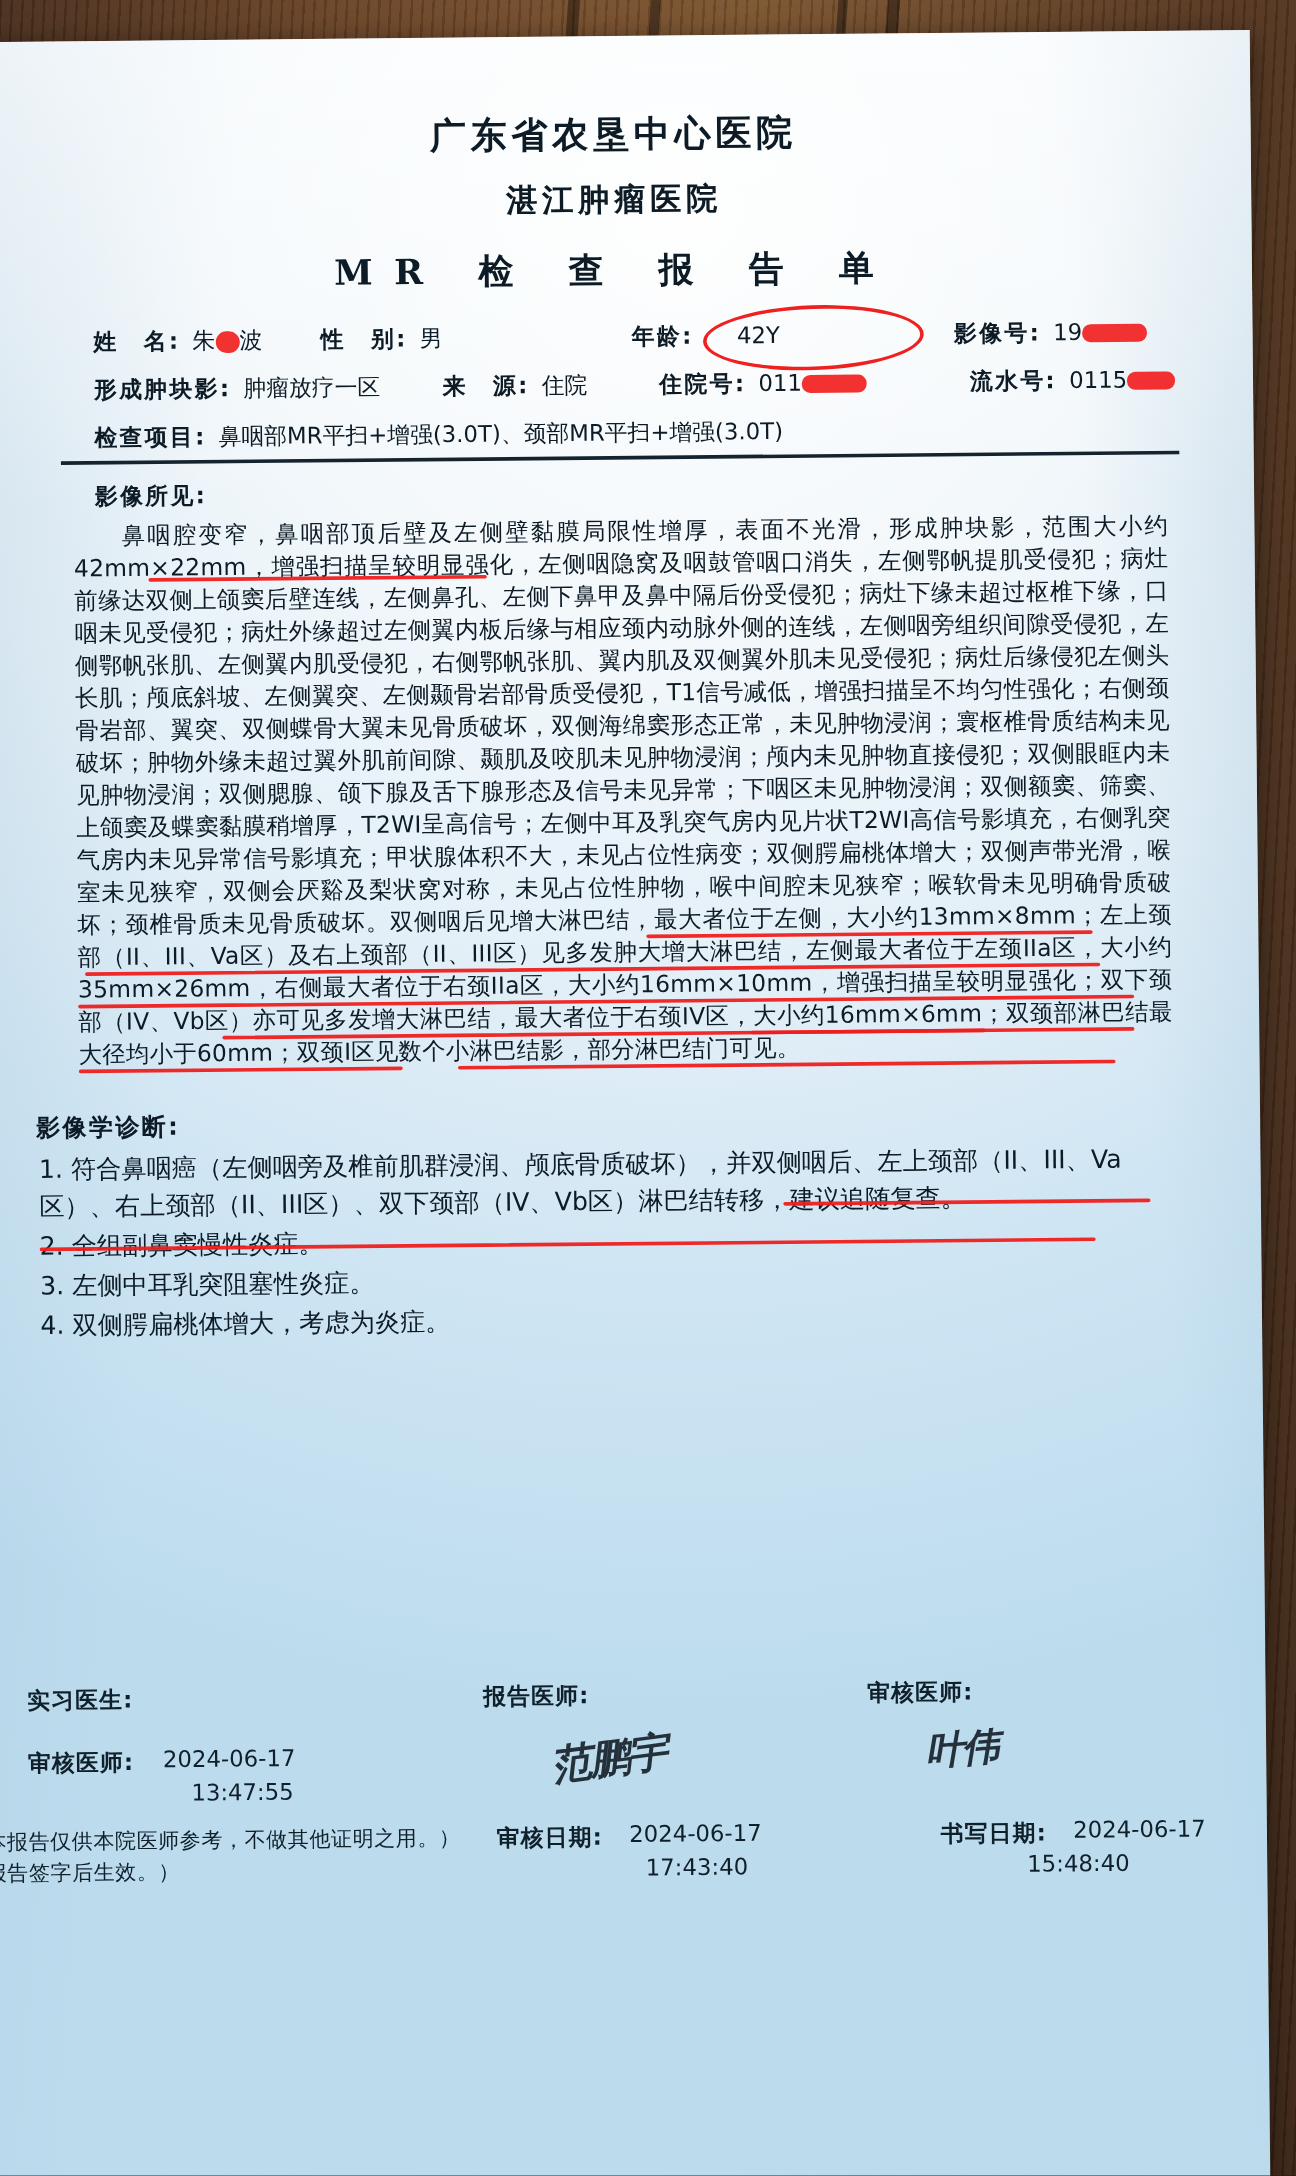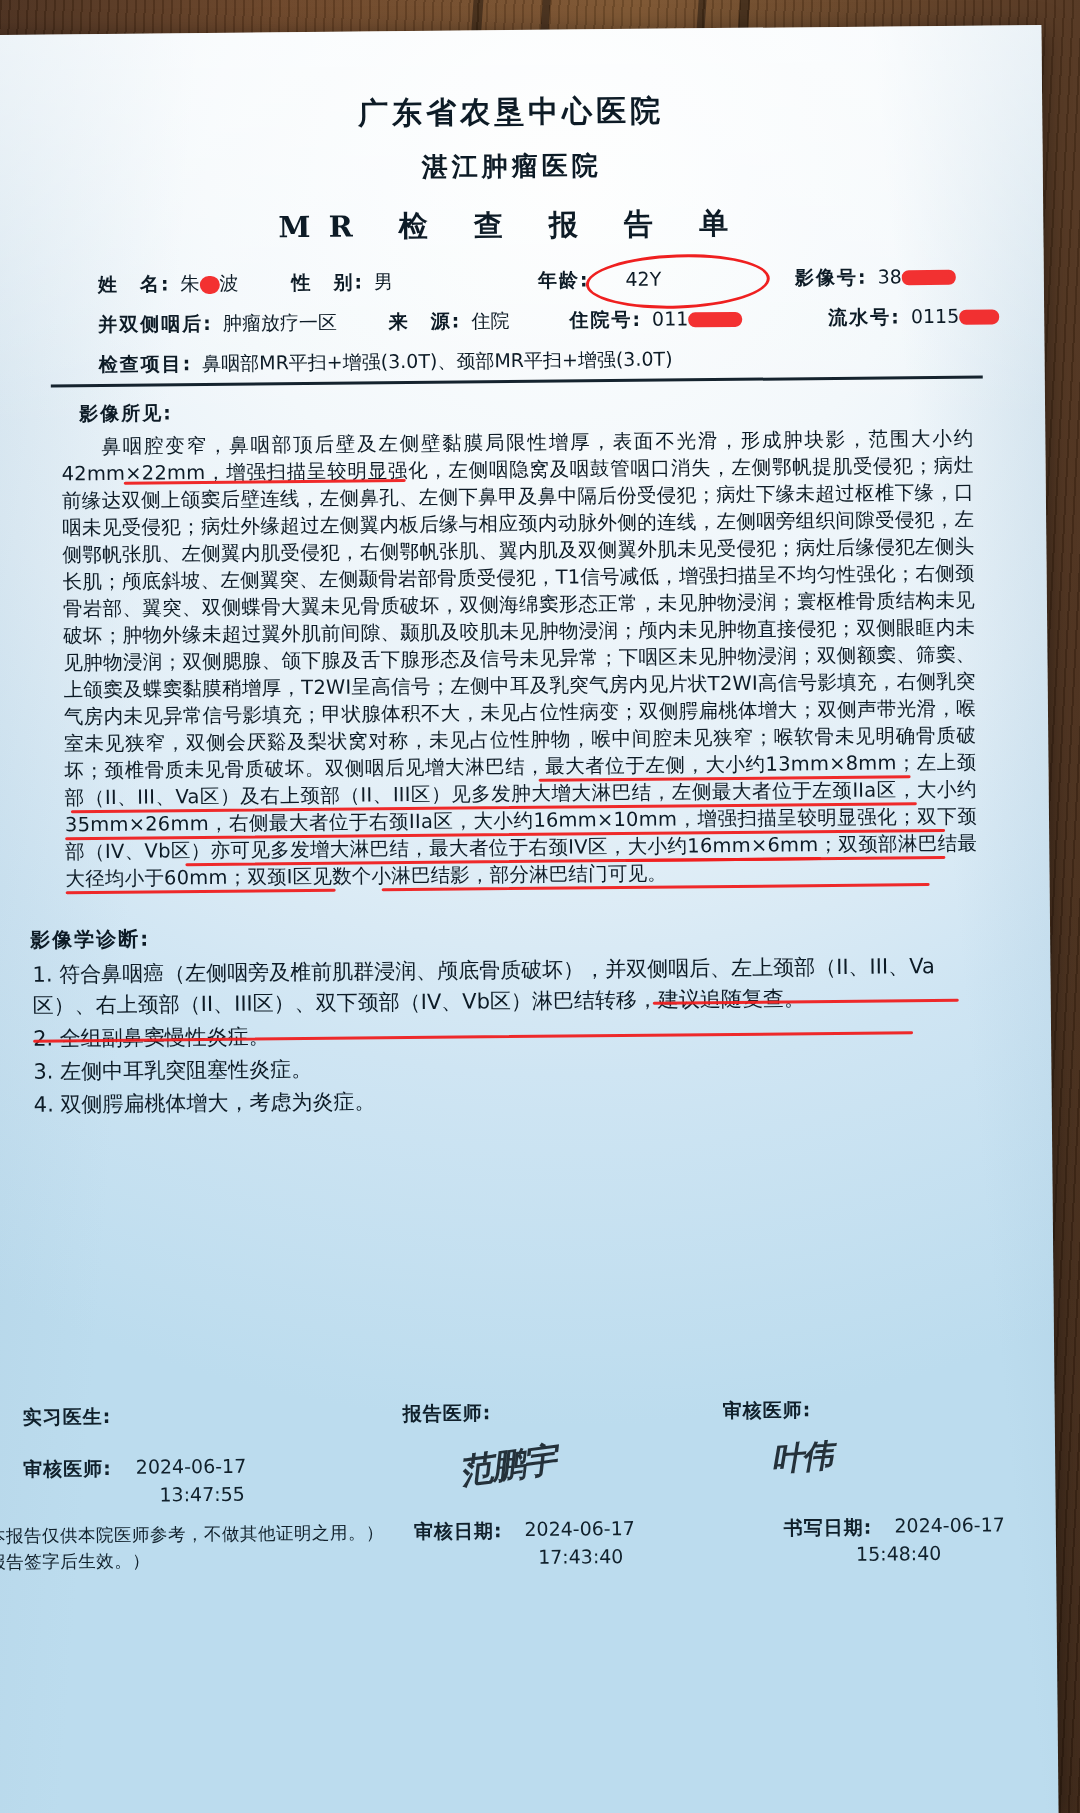--- a/index.html
+++ b/index.html
@@ -114,21 +114,21 @@
     margin-top: 22px;
     padding: 0 88px 0 96px;
     font-size: 19px;
   }
   .info-row {
     display: flex;
     align-items: baseline;
     margin-bottom: 14px;
     position: relative;
   }
-  .lbl { font-weight: bold; white-space: nowrap; letter-spacing: 2px; margin-left: 20px;}
+  .lbl { font-weight: bold; white-space: nowrap; letter-spacing: 2px;}
   .val { margin-left: 10px; white-space: nowrap; }
   .gap-a { width: 86px; }
   .gap-b { width: 70px; }
   .gap-c { width: 62px; }
 
   .redact {
     display: inline-block;
     background: #f21f1f;
     border-radius: 7px;
     height: 15px;
@@ -281,26 +281,26 @@
         <span class="lbl">姓　名:</span>
         <span class="val"><span>朱</span><span class="redact sm"></span><span>波</span></span>
         <span class="gap-a"></span>
         <span class="lbl">性　别:</span>
         <span class="val">男</span>
         <span class="gap-b"></span>
         <span class="lbl" style="margin-left:118px">年龄:</span>
         <span class="val" style="margin-left:36px">42Y</span>
         <span class="gap-c"></span>
         <span class="lbl" style="margin-left:110px">影像号:</span>
-        <span class="val"><span>38</span><span class="redact lg"></span></span>
+        <span class="val"><span>19</span><span class="redact lg"></span></span>
         <span class="age-circle"></span>
       </div>
 
       <div class="info-row">
-        <span class="lbl">并双侧咽后:</span>
+        <span class="lbl">形成肿块影:</span>
         <span class="val">肿瘤放疗一区</span>
         <span class="lbl" style="margin-left:52px">来　源:</span>
         <span class="val">住院</span>
         <span class="lbl" style="margin-left:60px">住院号:</span>
         <span class="val"><span>011</span><span class="redact lg"></span></span>
         <span class="lbl" style="margin-left:86px">流水号:</span>
         <span class="val"><span>0115</span><span class="redact md"></span></span>
       </div>
 
       <div class="info-row" style="margin-bottom:4px">

